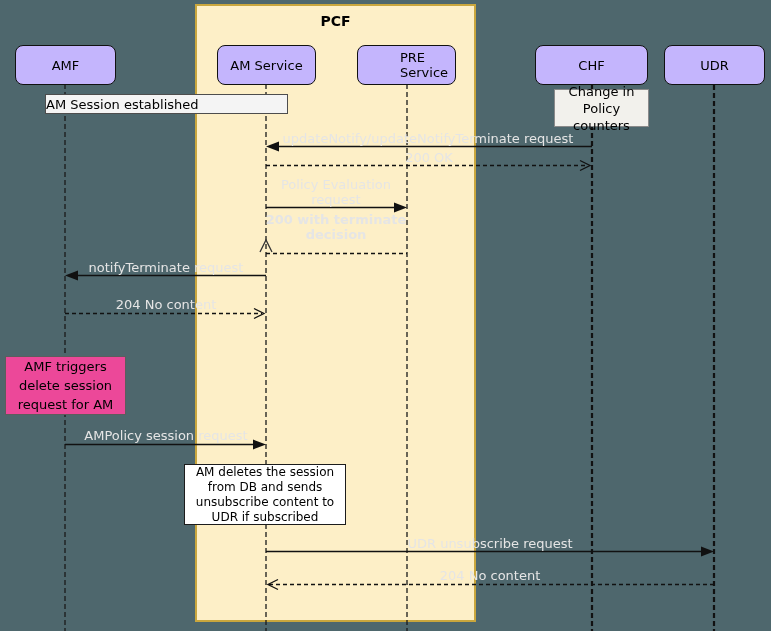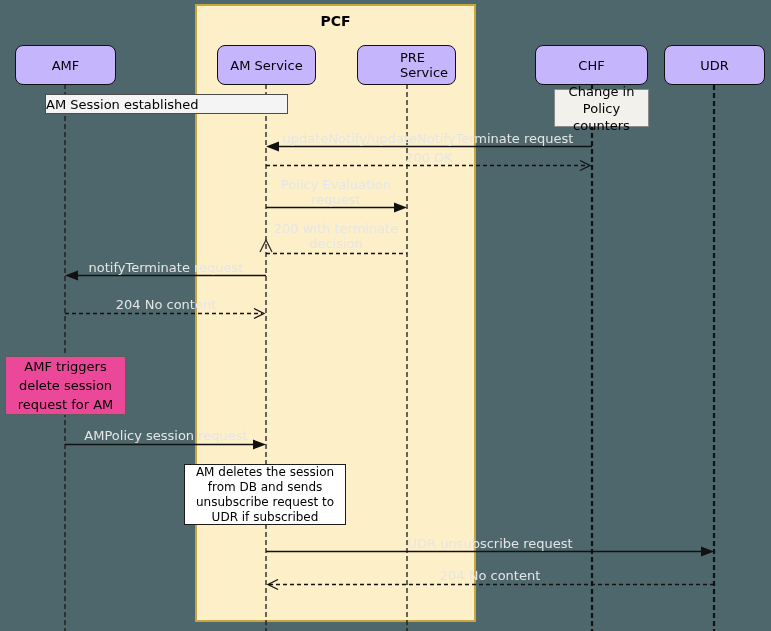--- a/index.html
+++ b/index.html
@@ -134,26 +134,26 @@
     <span>AM Session established</span>
   </div>
 
   <div class="note note-chf">
     <span>Change in Policy counters</span>
   </div>
   <div class="note note-amf">
     <span>AMF triggers delete session request for AM</span>
   </div>
   <div class="note note-am">
-    <span>AM deletes the session from DB and sends unsubscribe request to UDR if subscribed</span>
+    <span>AM deletes the session from DB and sends unsubscribe content to UDR if subscribed</span>
   </div>
 
   <div class="msg-label" style="left:428px;top:131px;">updateNotify/updateNotifyTerminate request</div>
   <div class="msg-label" style="left:429px;top:150px;">200 OK</div>
   <div class="msg-label wrap" style="left:336px;top:177px;width:132px;line-height:15px;">Policy Evaluation request</div>
-  <div class="msg-label wrap" style="left:336px;top:221px;width:152px;line-height:15px;">200 with terminate decision</div>
+  <div class="msg-label wrap" style="left:336px;top:212px;width:152px;line-height:15px;font-weight:bold;">200 with terminate decision</div>
   <div class="msg-label" style="left:166px;top:260px;">notifyTerminate request</div>
   <div class="msg-label" style="left:166px;top:297px;">204 No content</div>
   <div class="msg-label" style="left:166px;top:428px;">AMPolicy session request</div>
   <div class="msg-label" style="left:490px;top:536px;">UDR unsubscribe request</div>
   <div class="msg-label" style="left:490px;top:568px;">204 No content</div>
 
 </div>
 
 </body></html>

